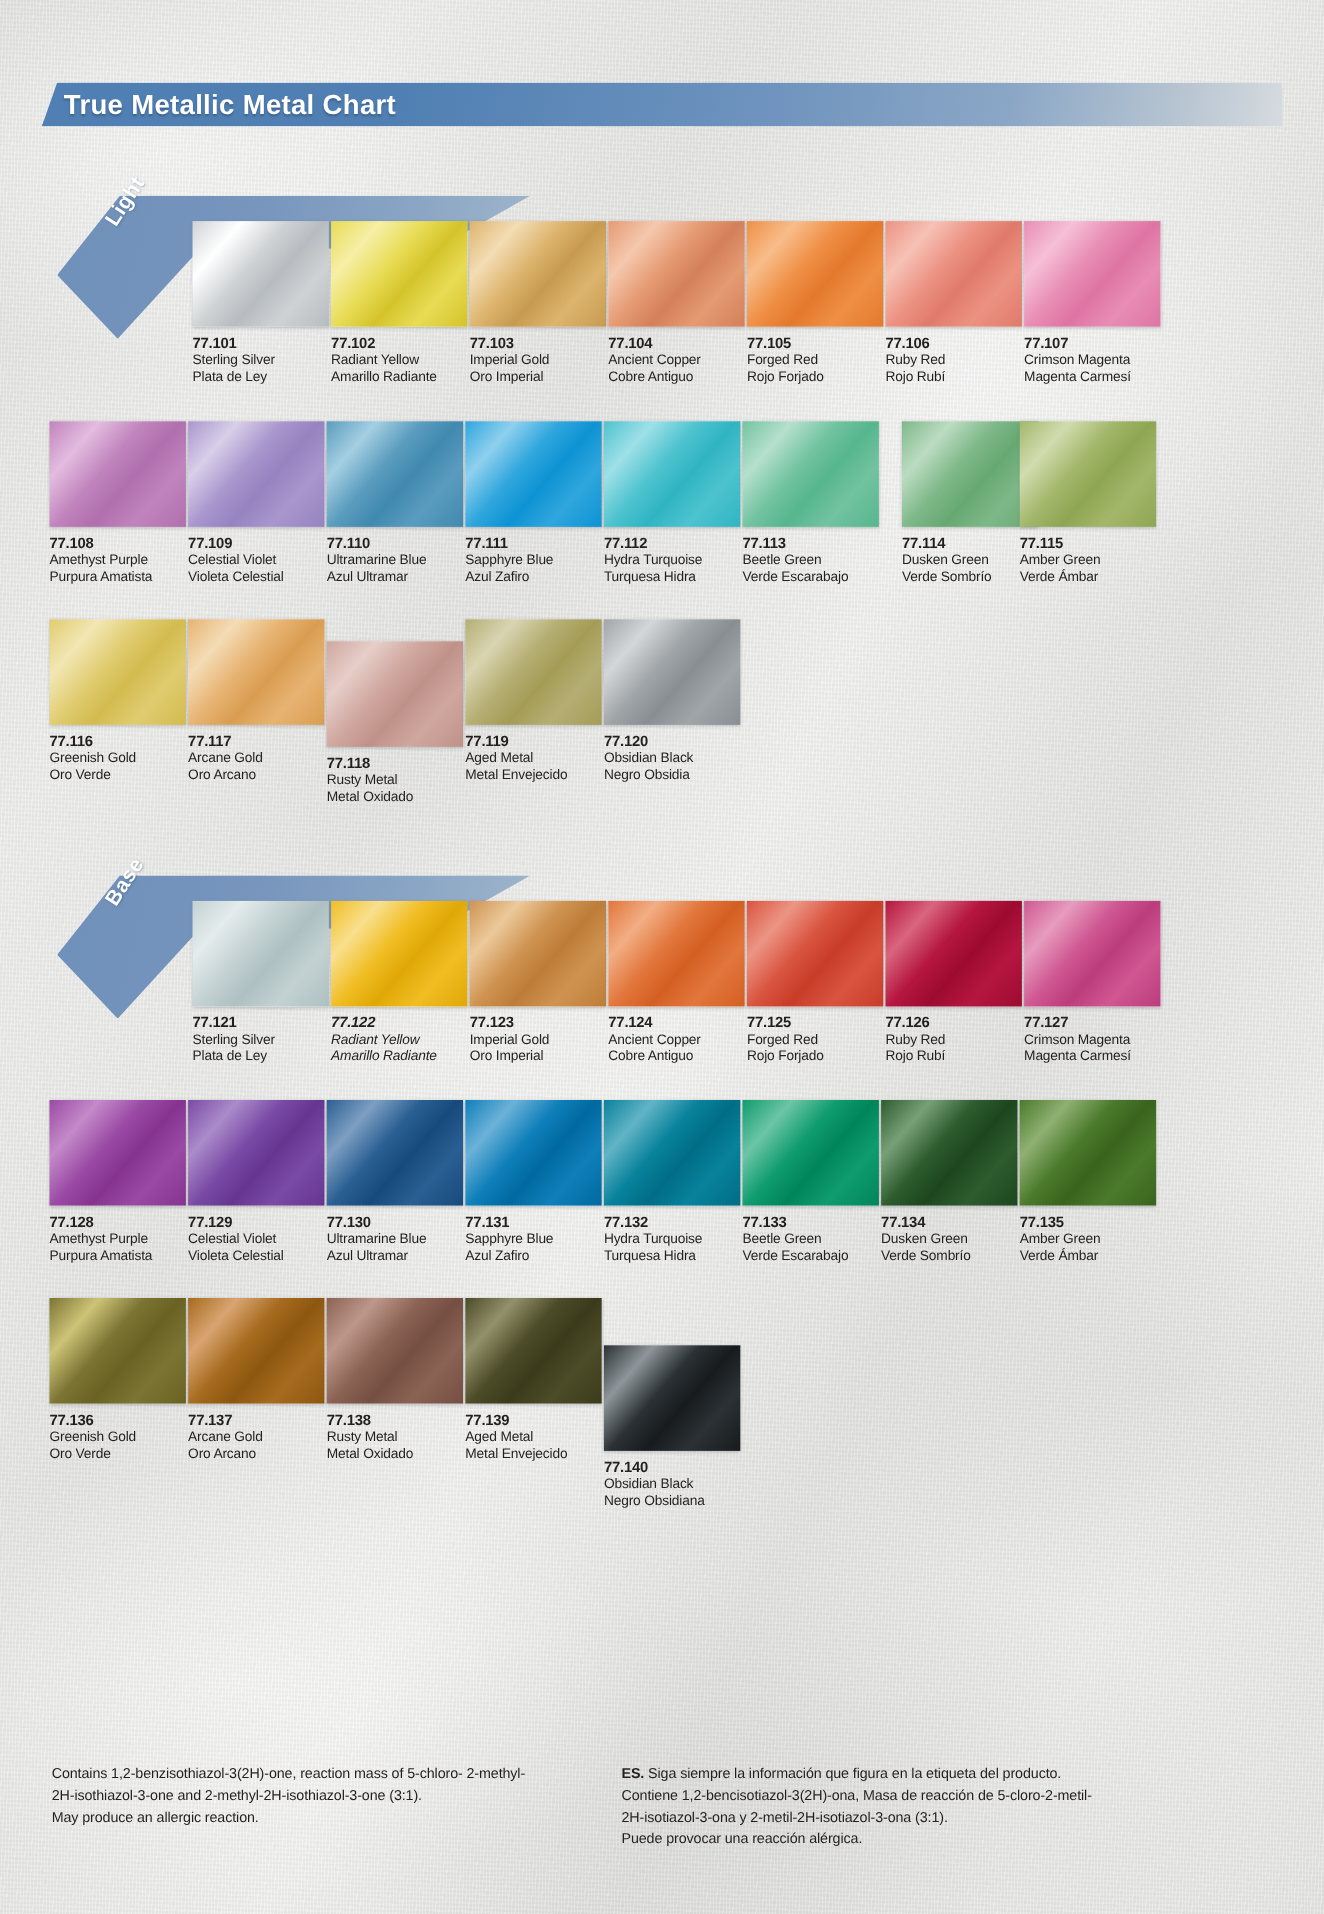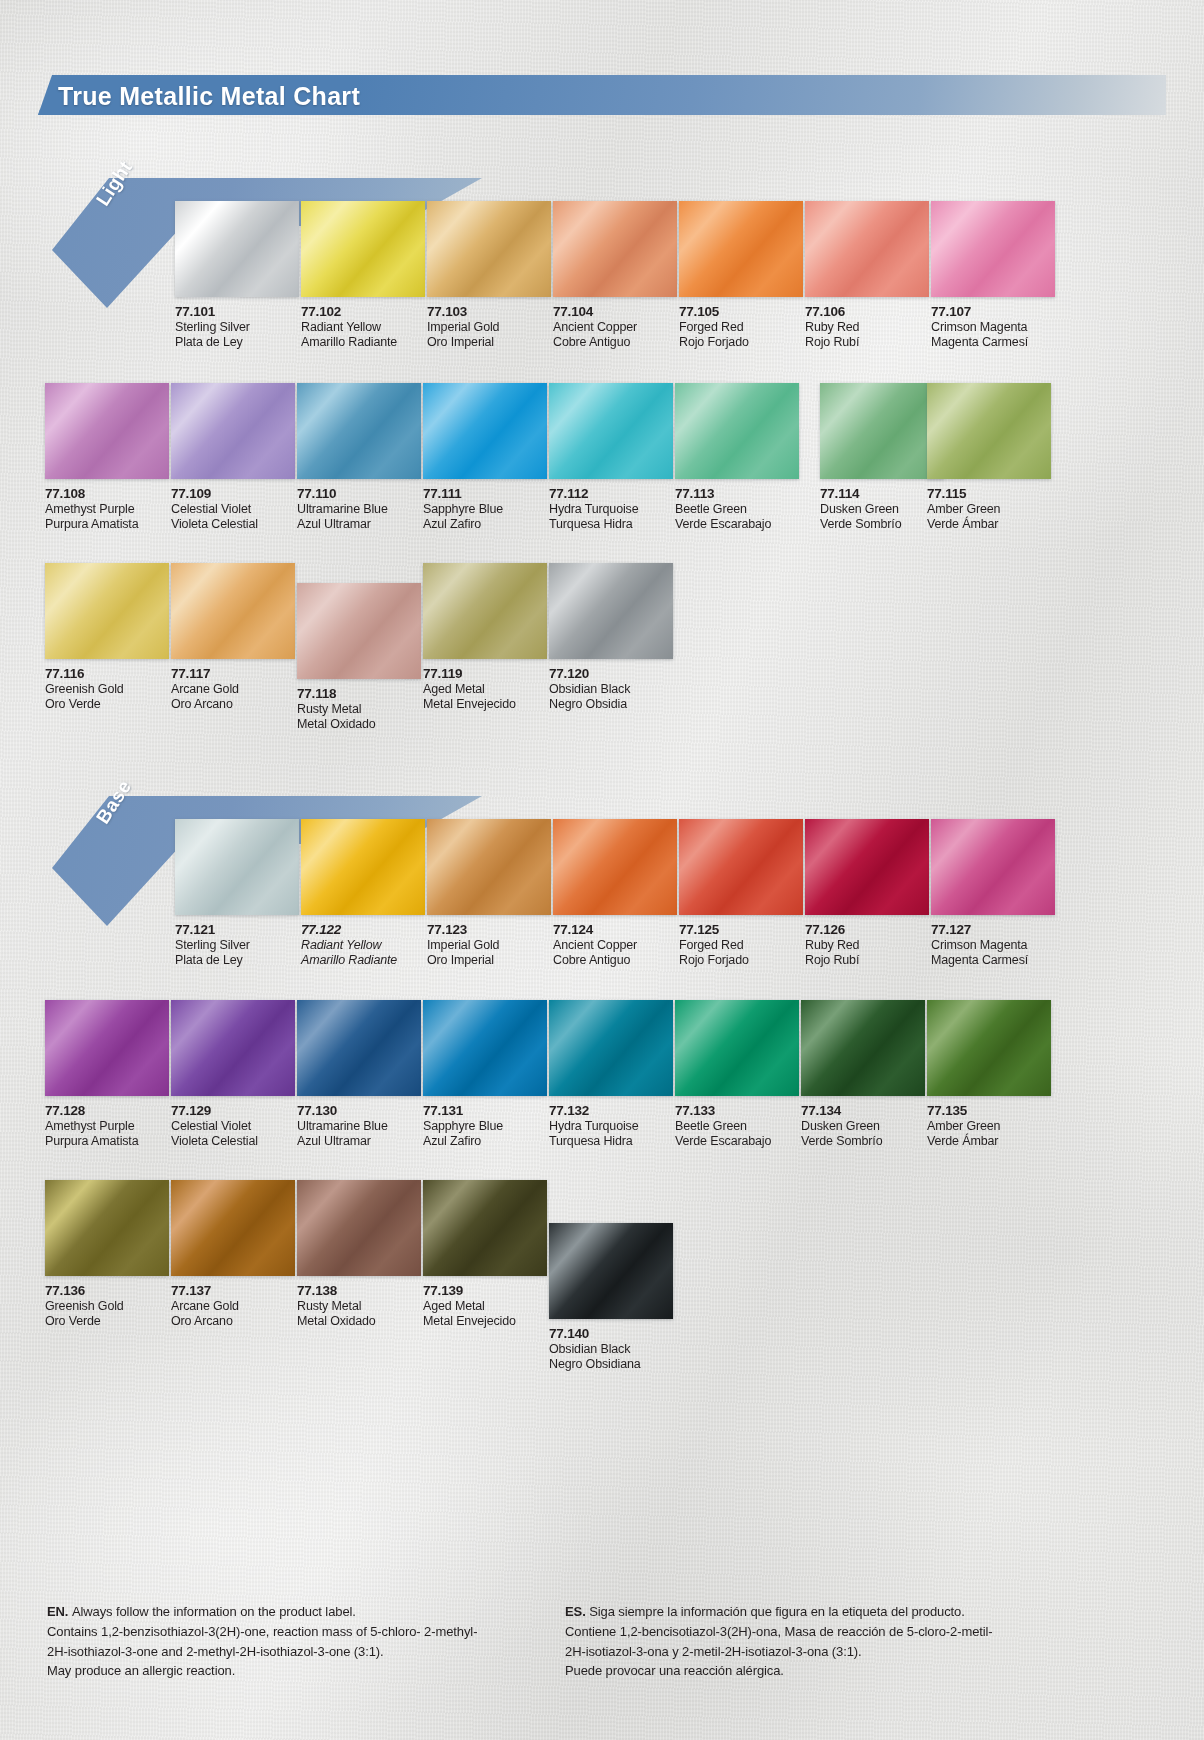--- a/index.html
+++ b/index.html
@@ -391,21 +391,20 @@
     </div>
     <div class="swatch-cell" style="left: 549px; top: 1180px; margin-top: 43px;">
       <div class="swatch-chip" style="background: linear-gradient(131deg, rgb(43, 49, 52) 0%, rgb(141, 150, 154) 22%, rgb(43, 49, 52) 42%, rgb(23, 27, 29) 58%, rgb(43, 49, 52) 76%, rgb(23, 27, 29) 100%);"></div>
       <div class="swatch-code">77.140</div>
       <div class="swatch-name-en">Obsidian Black</div>
       <div class="swatch-name-es">Negro Obsidiana</div>
     </div>
   </div>
 
 <div class="footer-col" id="footer-en">
-    <div class="footer-line"><b>EN. </b>Always follow the information on the product label.</div>
     <div class="footer-line">Contains 1,2-benzisothiazol-3(2H)-one, reaction mass of 5-chloro- 2-methyl-</div>
     <div class="footer-line">2H-isothiazol-3-one and 2-methyl-2H-isothiazol-3-one (3:1).</div>
     <div class="footer-line">May produce an allergic reaction.</div>
   </div>
 <div class="footer-col" id="footer-es">
     <div class="footer-line"><b>ES. </b>Siga siempre la información que figura en la etiqueta del producto.</div>
     <div class="footer-line">Contiene 1,2-bencisotiazol-3(2H)-ona, Masa de reacción de 5-cloro-2-metil-</div>
     <div class="footer-line">2H-isotiazol-3-ona y 2-metil-2H-isotiazol-3-ona (3:1).</div>
     <div class="footer-line">Puede provocar una reacción alérgica.</div>
   </div>

